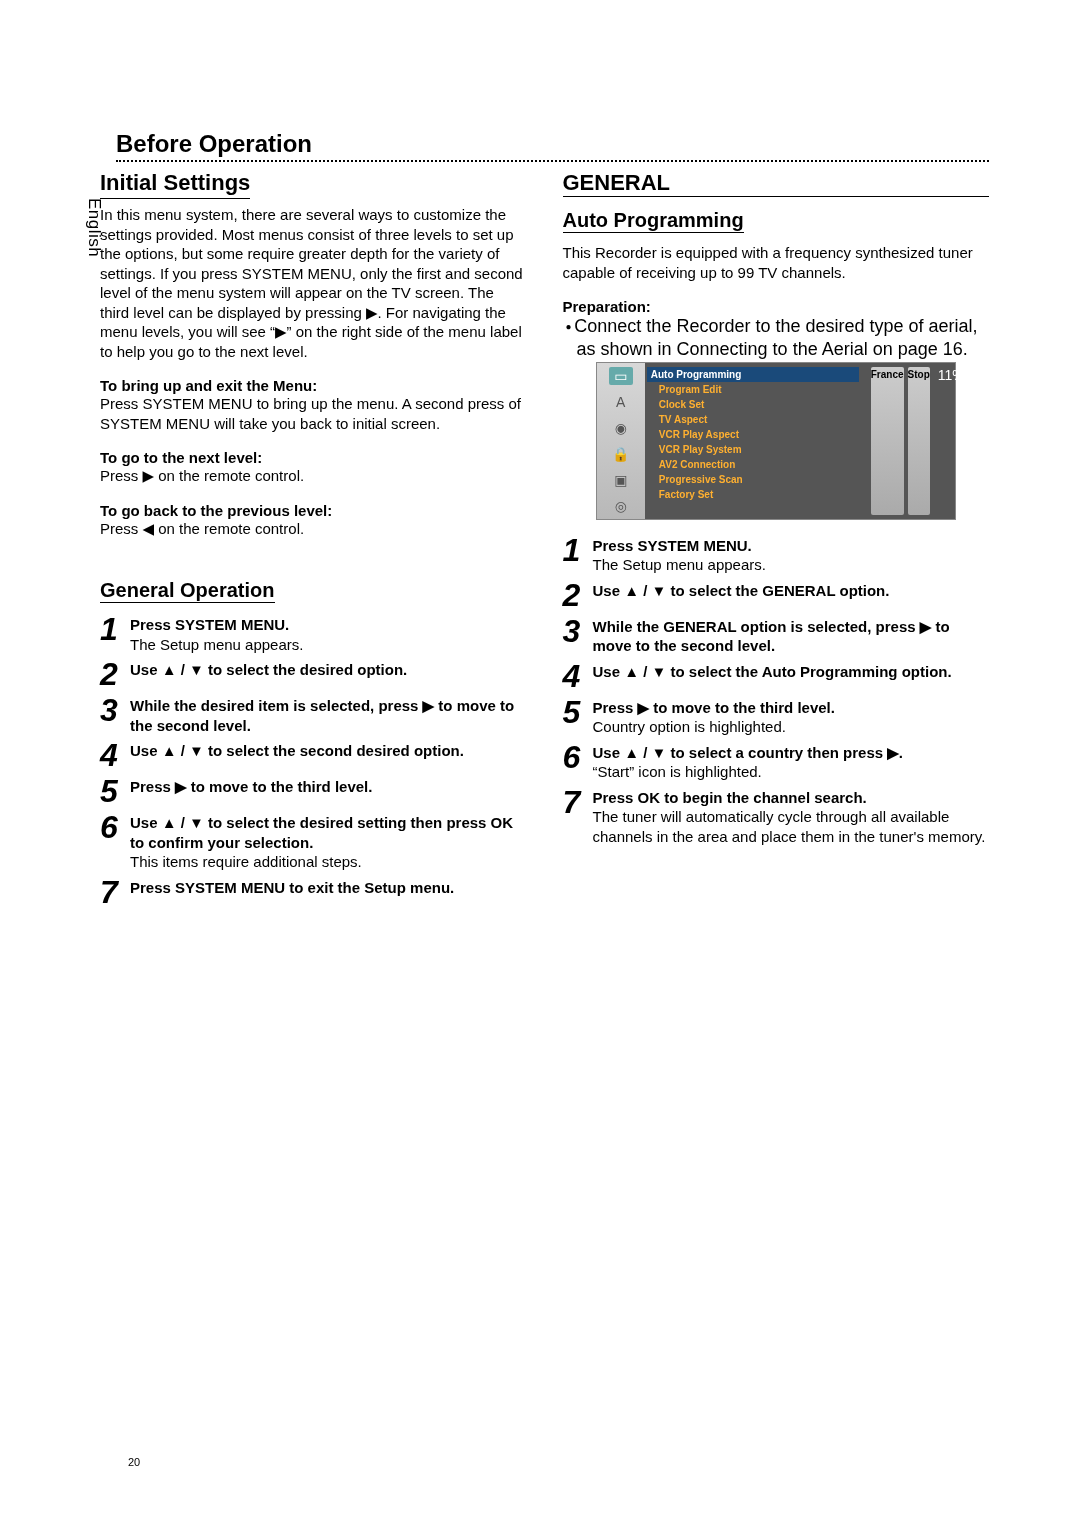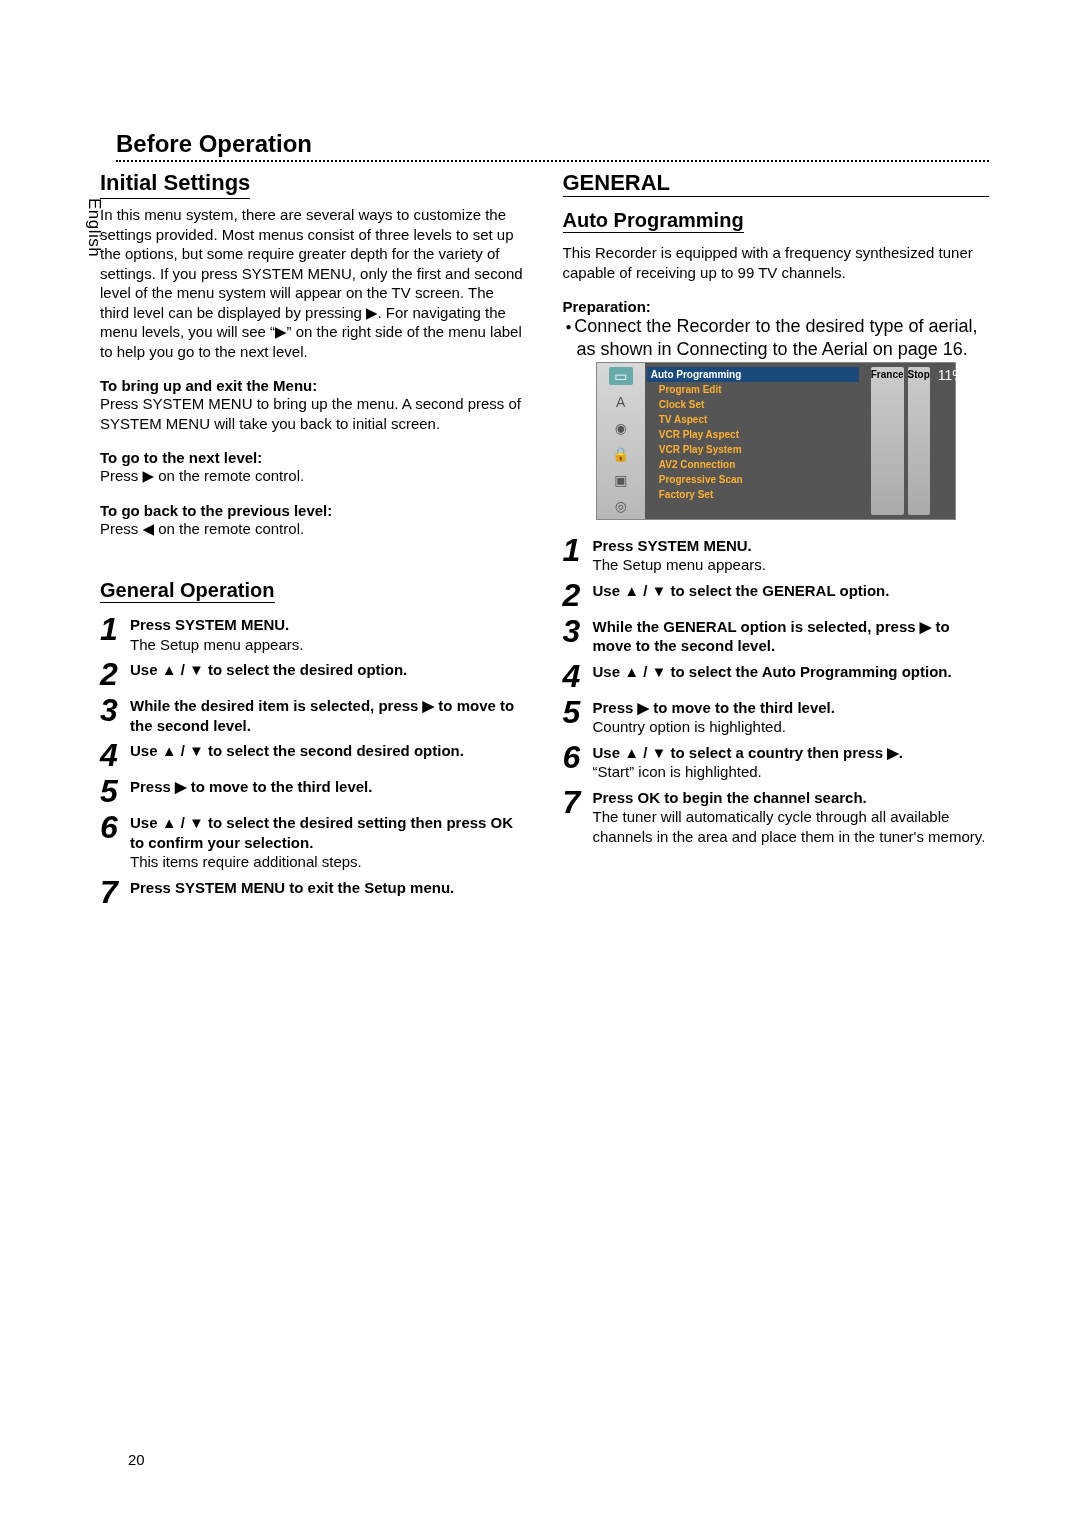--- a/index.html
+++ b/index.html
@@ -167,21 +167,21 @@
   }
   .osd-prog-bar {
     height:6px; background:#888; position:relative; margin-top:4px;
   }
   .osd-prog-fill { position:absolute; left:0; top:0; bottom:0; width:11%; background:#fff;}
   .osd-pct { color:#fff; font-size:14px; text-align:left; }
   .page-num {
     position: absolute;
     bottom: 60px;
     left: 128px;
-    font-size: 15px;
+    font-size: 11px;
   }
 </style>
 </head>
 <body>
 
 <div class="page">
   <div class="before-op">Before Operation</div>
   <hr class="dotted-line">
   <div class="lang-tab">English</div>
 

